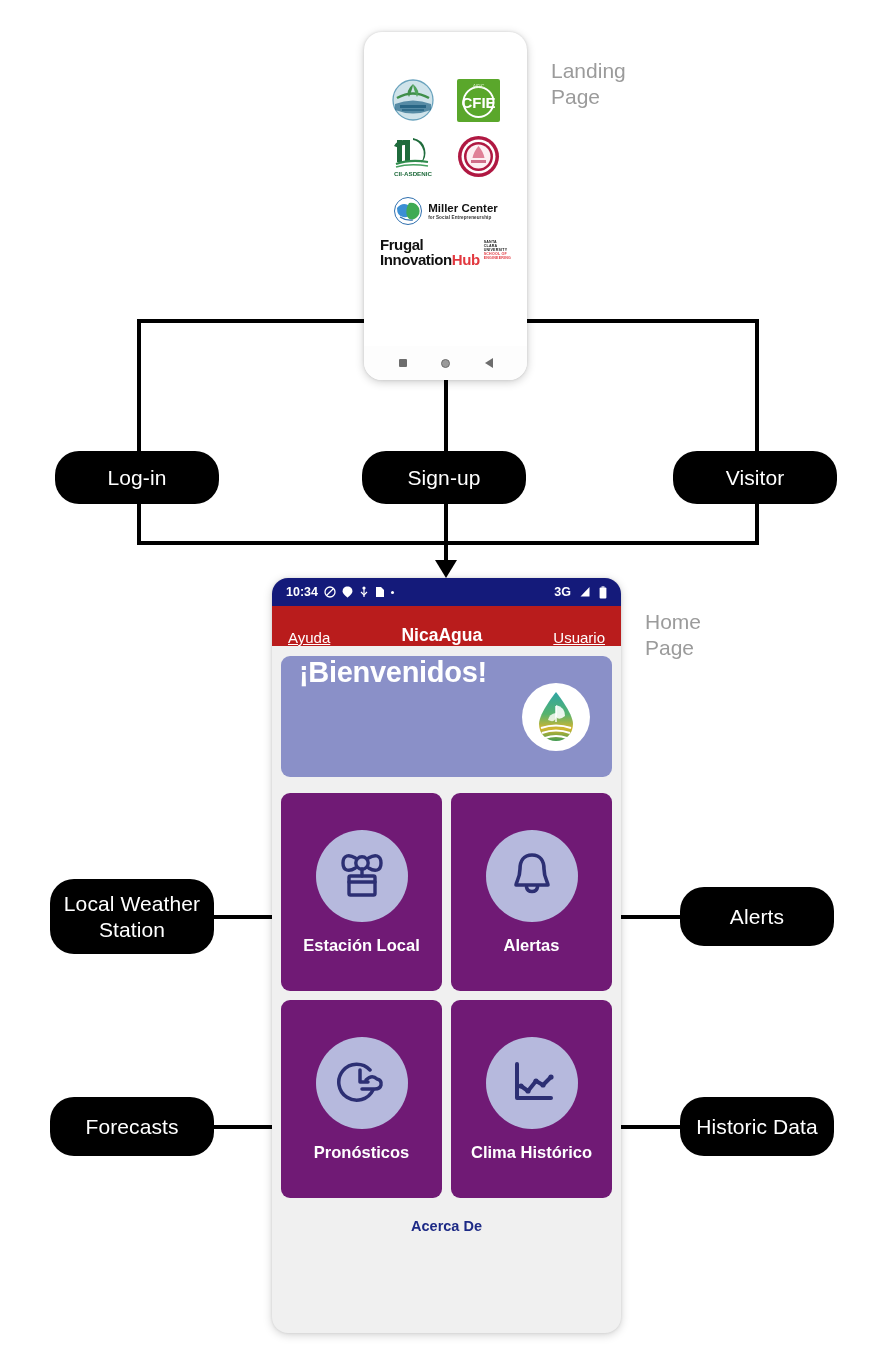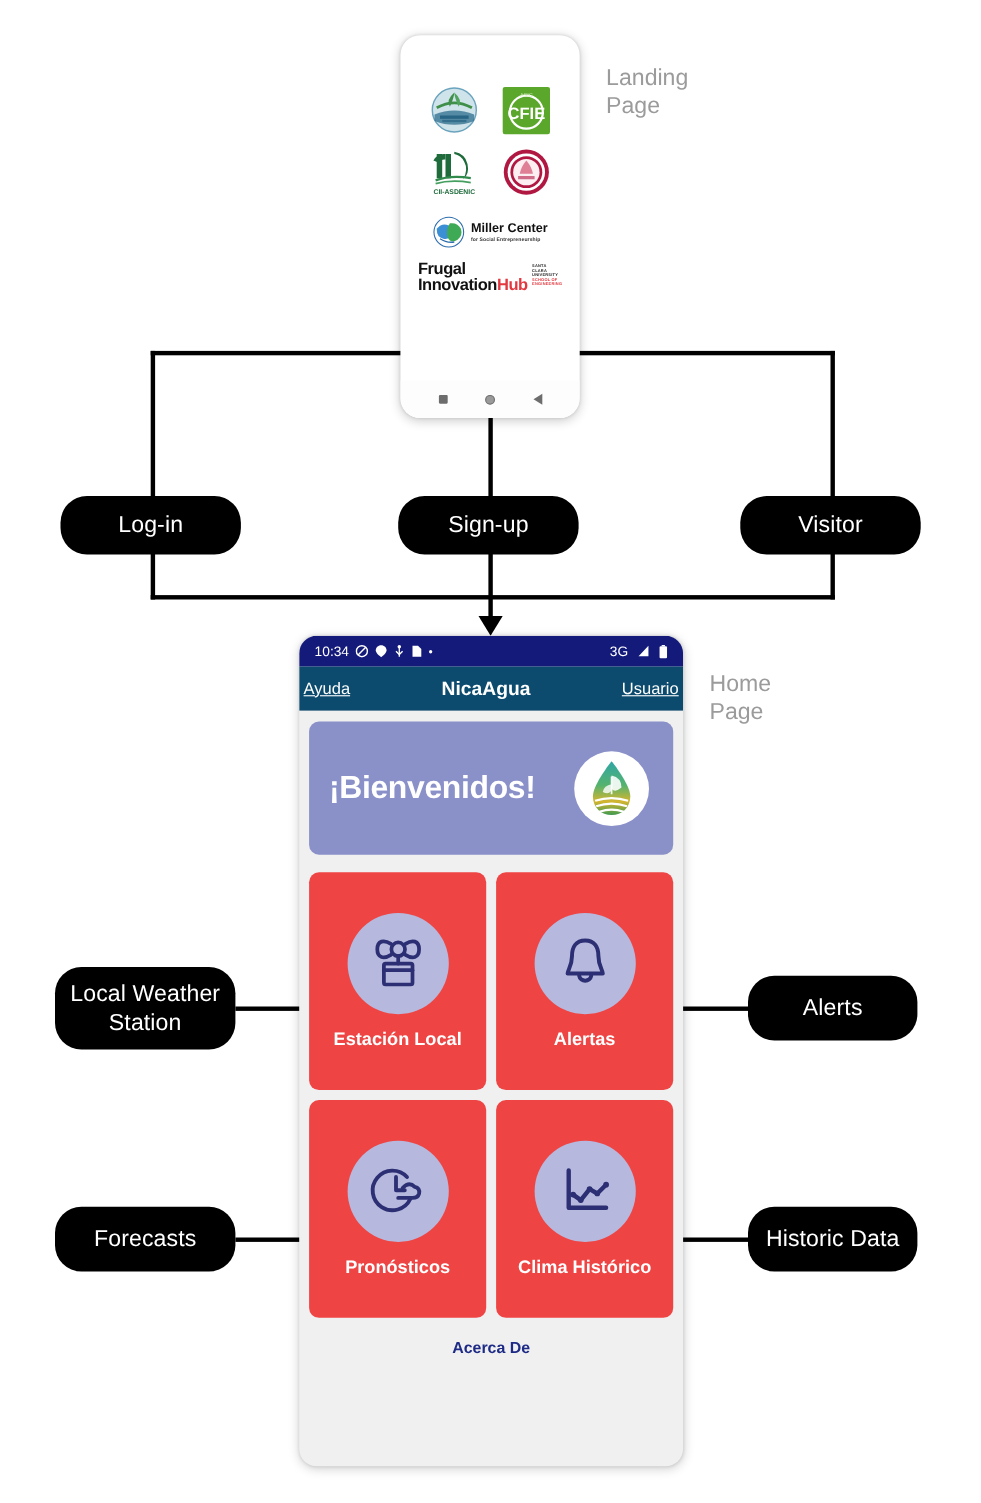--- a/index.html
+++ b/index.html
@@ -107,44 +107,44 @@
     background: #f0f0f0;
     border-radius: 16px;
     box-shadow: 0 2px 10px rgba(0,0,0,0.18), 0 0 3px rgba(0,0,0,0.10);
     z-index: 5;
     overflow: hidden;
   }
   .statusbar {
     height: 28px; background: #141a7a;
     display: flex; align-items: center;
     padding: 0 14px;
-    color: #ffffff; font-size: 12.5px; font-weight: 400;
+    color: #ffffff; font-size: 12.5px; font-weight: 700;
   }
   .sb-left { display: flex; align-items: center; gap: 6px; }
   .sb-right { margin-left: auto; display: flex; align-items: center; gap: 8px; }
   .appbar {
-    height: 40px; background: #0c4a6e;
-    display: flex; align-items: center;
-    padding: 0 4px;
+    height: 40px; background: #b91c1c;
+    display: flex; align-items: flex-end;
+    padding: 0 16px;
     color: #ffffff;
   }
   .appbar a {
     color: #ffffff; text-decoration: underline; font-size: 15px;
   }
   .appbar .title {
     flex: 1; text-align: center; font-size: 17.5px; font-weight: 700;
   }
 
   .screen-body { padding: 10px 9px 0 9px; }
 
   .welcome {
     background: #8a90c8;
     border-radius: 9px;
     height: 121px;
-    display: flex; align-items: center;
+    display: flex; align-items: flex-start;
     padding: 0 18px;
     position: relative;
   }
   .welcome-text {
     color: #ffffff;
     font-size: 29px;
     font-weight: 700;
     letter-spacing: -0.3px;
   }
   .welcome-logo {
@@ -154,21 +154,21 @@
     display: flex; align-items: center; justify-content: center;
   }
 
   .tile-grid {
     margin-top: 16px;
     display: grid;
     grid-template-columns: 1fr 1fr;
     gap: 9px;
   }
   .tile {
-    background: #ef4444;
+    background: #701a75;
     border-radius: 9px;
     height: 198px;
     display: flex; flex-direction: column;
     align-items: center; justify-content: center;
     gap: 14px;
   }
   .tile-circle {
     width: 92px; height: 92px; border-radius: 50%;
     background: #b6b9dd;
     display: flex; align-items: center; justify-content: center;

